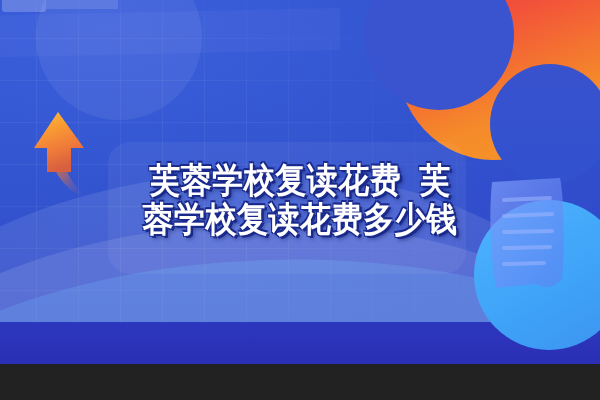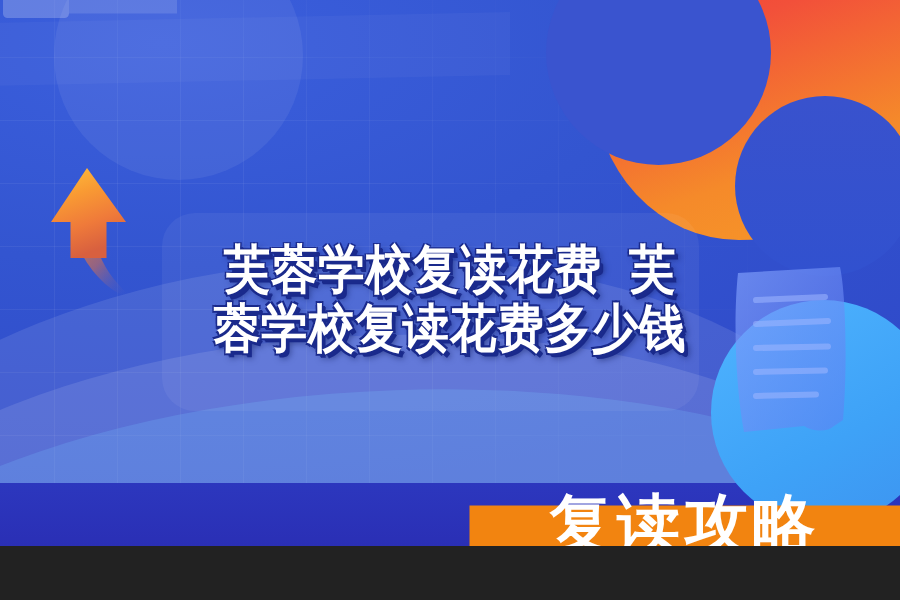--- a/index.html
+++ b/index.html
@@ -301,17 +301,14 @@
   </div>
 
   <div class="watermark"></div>
   <div class="watermark-bar"></div>
 
   <div class="title">
     <span class="title-line">芙蓉学校复读花费  芙</span>
     <span class="title-line">蓉学校复读花费多少钱</span>
   </div>
 
-  <div class="banner">
-    <span class="banner-text">复读攻略</span>
-  </div>
 
 </div>
 
 </body></html>

